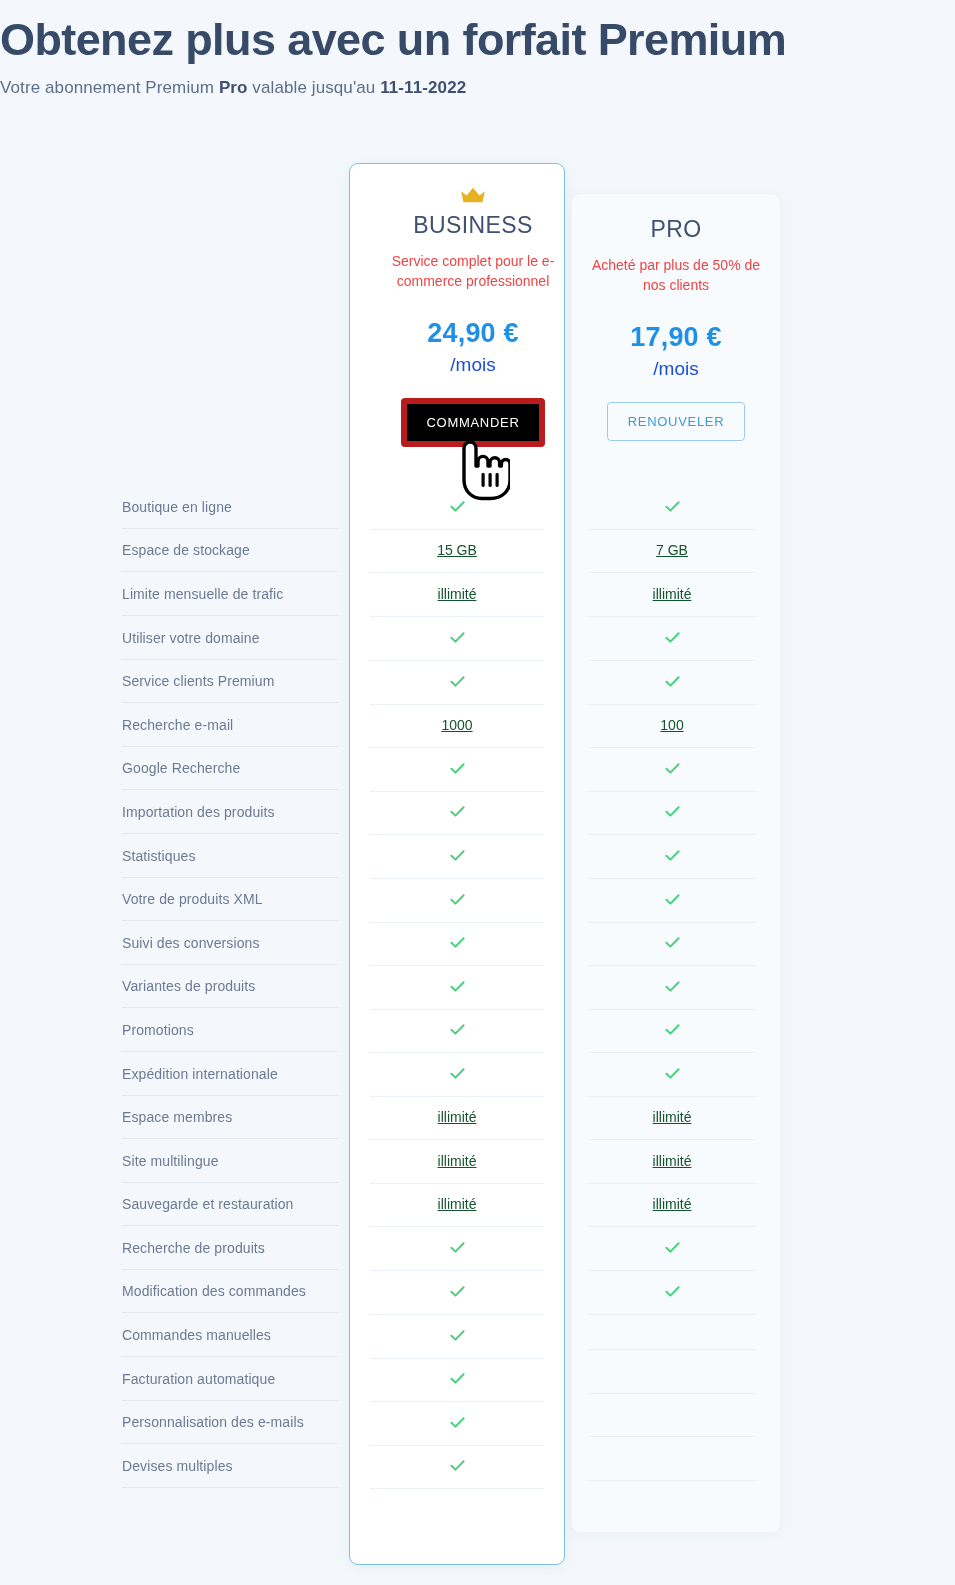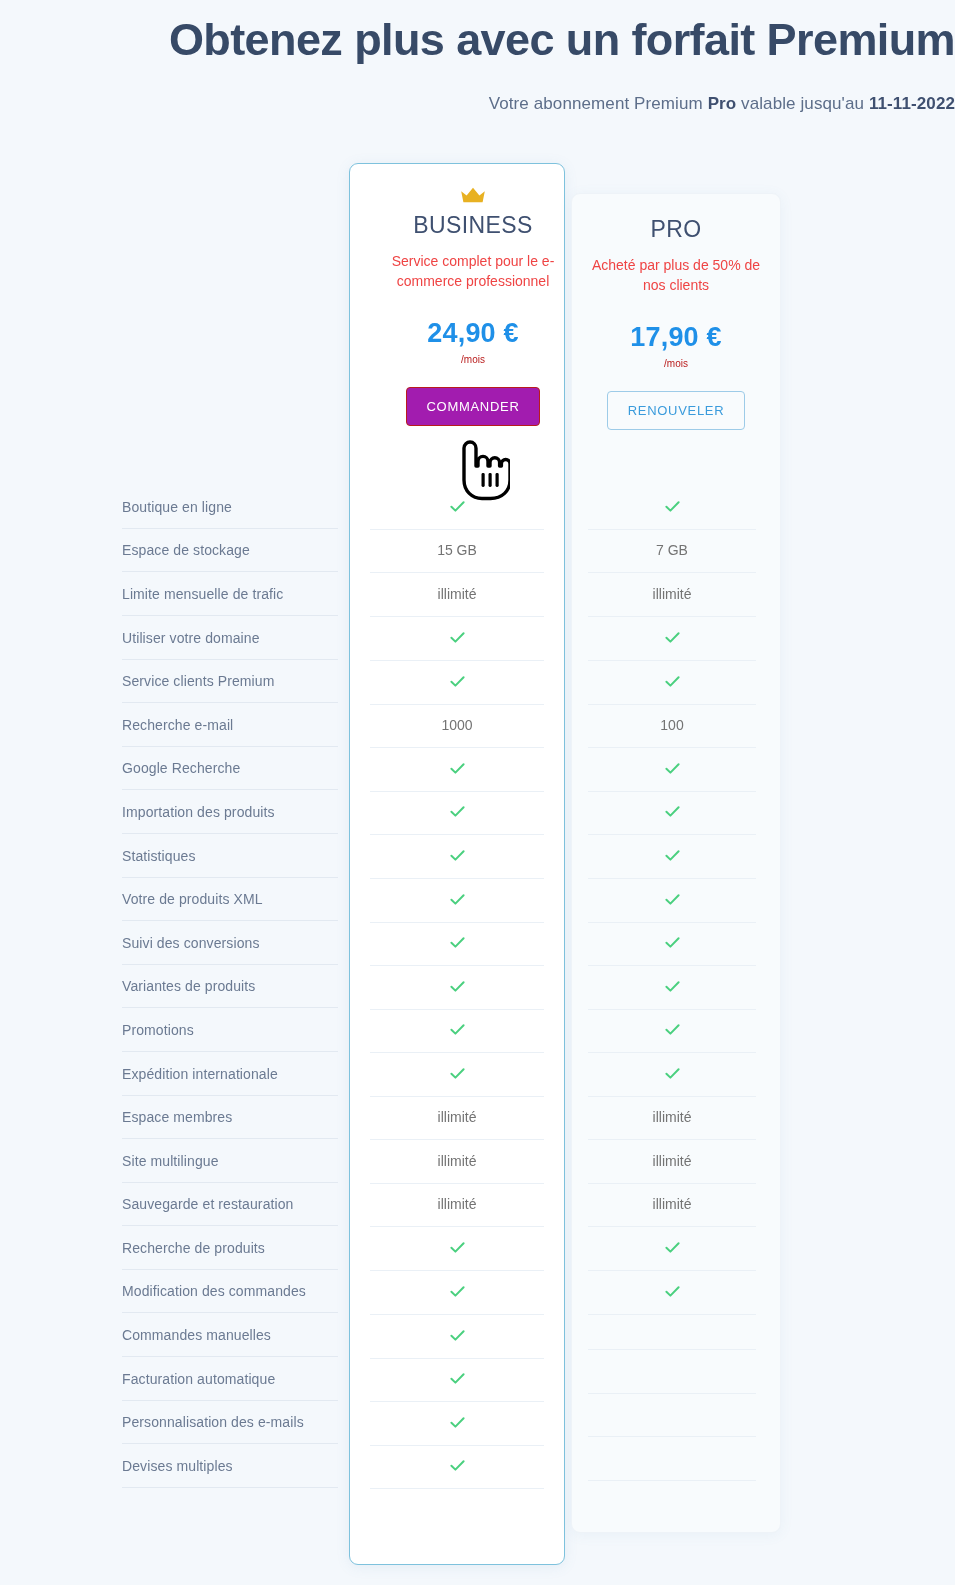--- a/index.html
+++ b/index.html
@@ -8,32 +8,32 @@
     width: 955px;
     height: 1585px;
     background: #f4f8fc;
     font-family: "Liberation Sans", sans-serif;
     position: relative;
     overflow: hidden;
     -webkit-font-smoothing: antialiased;
   }
 
   
-  #header { padding-top: 14px; text-align: right; }
+  #header { padding-top: 14px; text-align: left; }
 
   #page-title {
     font-size: 45px;
     font-weight: bold;
     color: #374a67;
     letter-spacing: -0.6px;
     line-height: 1.15;
   }
 
   #page-subtitle {
-    margin-top: 28px;
+    margin-top: 12px;
     font-size: 17px;
     color: #5d6e8a;
     letter-spacing: 0.1px;
   }
   #page-subtitle b { font-weight: bold; color: #3f5070; }
 
   
   #compare {
     position: absolute;
     left: 0; top: 0;
@@ -93,38 +93,38 @@
   .plan-price {
     margin-top: 26px;
     font-size: 27px;
     font-weight: bold;
     color: #1f90e8;
     letter-spacing: 0.2px;
   }
 
   .plan-period {
     margin-top: 5px;
-    font-size: 10px;
-    color: #b91c1c;
+    font-size: 19px;
+    color: #1d4ed8;
   }
 
   .plan-btn {
     display: inline-block;
     margin-top: 22px;
     font-size: 13px;
     letter-spacing: 0.7px;
     padding: 11px 20px;
     border-radius: 4px;
     cursor: pointer;
     font-family: "Liberation Sans", sans-serif;
   }
   .btn-primary {
-    background: #a21caf;
+    background: #000000;
     color: #ffffff;
-    border: 1px solid #b91c1c;
+    border: 6px solid #b91c1c;
   }
   .btn-outline {
     background: transparent;
     color: #3a9bdc;
     border: 1px solid #9dcbe8;
   }
 
   
   #feature-grid {
     position: absolute;
@@ -155,21 +155,22 @@
     left: 0; right: -6px;
     bottom: -14px;
     height: 1px;
     background: #e2e9f1;
   }
 
   .fcell {
     position: absolute;
     text-align: center;
     font-size: 14px;
-    color: #737373;
+    color: #14532d;
+    text-decoration: underline;
   }
   .cell-business { left: 350px; width: 214px; }
   .cell-pro      { left: 556px; width: 208px; margin-left: 12px; }
 
   .fcell::after {
     content: "";
     position: absolute;
     left: 20px; right: 20px;
     bottom: -15px;
     height: 1px;

